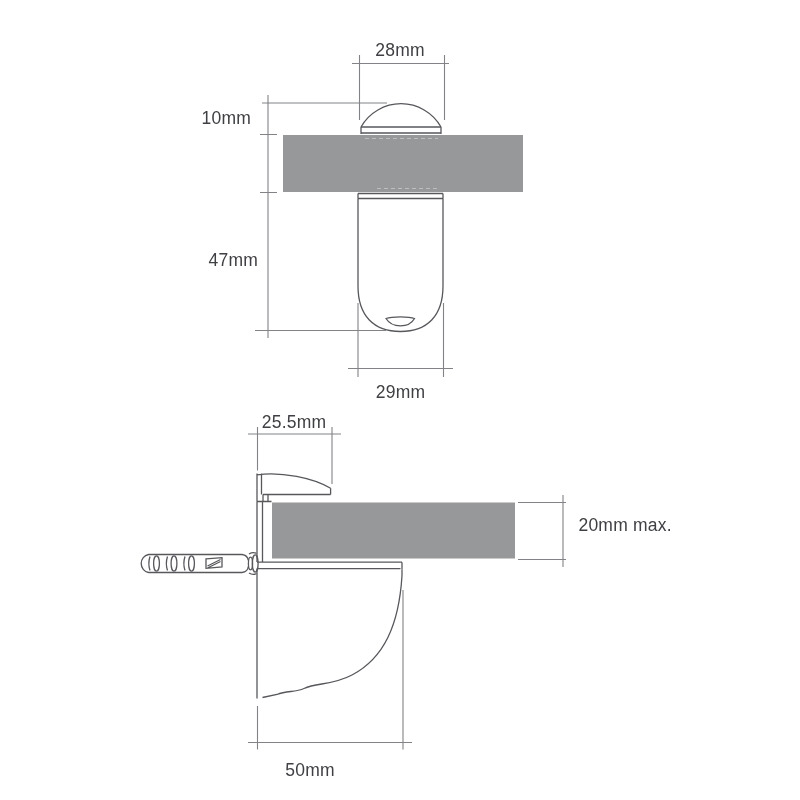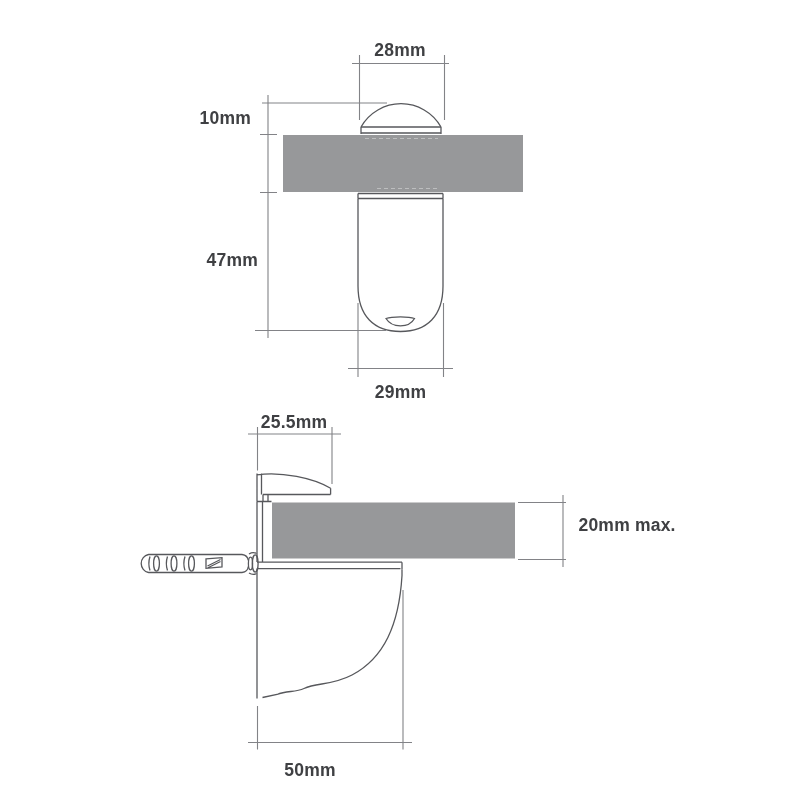--- a/index.html
+++ b/index.html
@@ -2,21 +2,20 @@
 <html style="--c-bg: #ffffff; --c-line: #57585c; --c-dim: #828387; --c-hidden: #c3c4c6; --c-shelf: #97989a; --c-text: #3f4043;"><head>
 <meta charset="utf-8">
 <style>
   html,body{margin:0;padding:0;background:#ffffff;}
   .canvas{
     position:relative;
     width:680px;height:800px;
     background:var(--c-bg,#ffffff);
     overflow:hidden;
     font-family:"Liberation Sans",sans-serif;
-    font-weight:bold;
   }
   svg text{
     font-family:"Liberation Sans","DejaVu Sans",sans-serif;
     font-size:17.5px;
     fill:var(--c-text,#3f4043);
     letter-spacing:0.2px;
   }
   .ol{fill:none;stroke:var(--c-line,#57585c);stroke-width:1.3px;}
   .dl{fill:none;stroke:var(--c-dim,#828387);stroke-width:1.1px;}
   .hid{fill:none;stroke:var(--c-hidden,#c3c4c6);stroke-width:1.1px;stroke-dasharray:4 3;}

